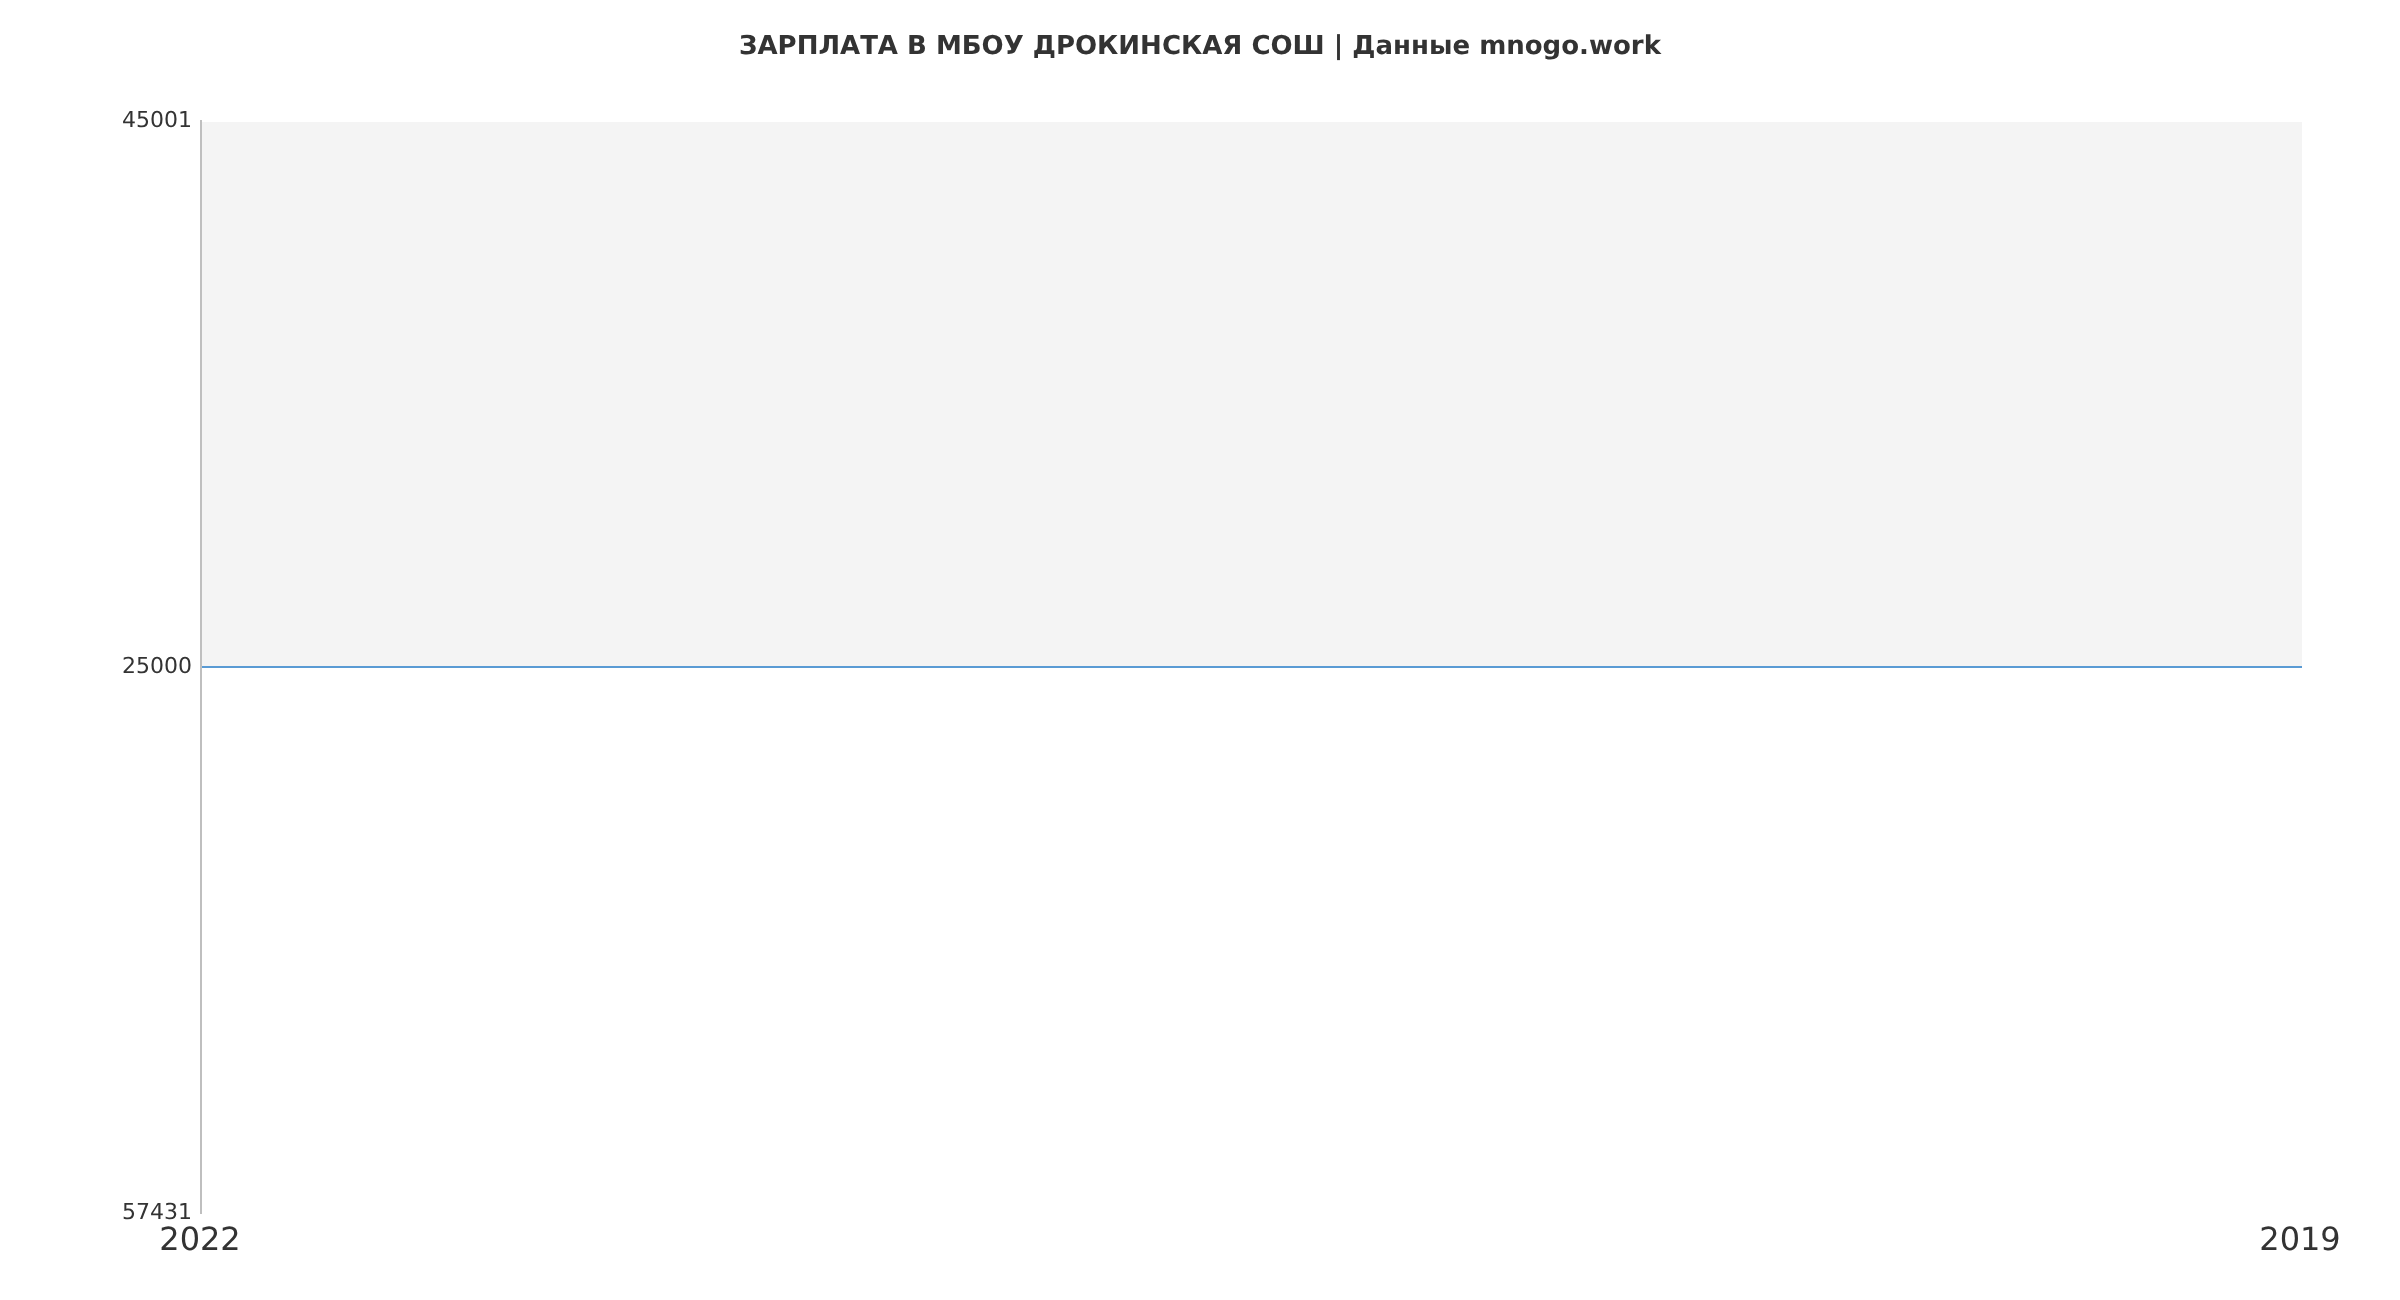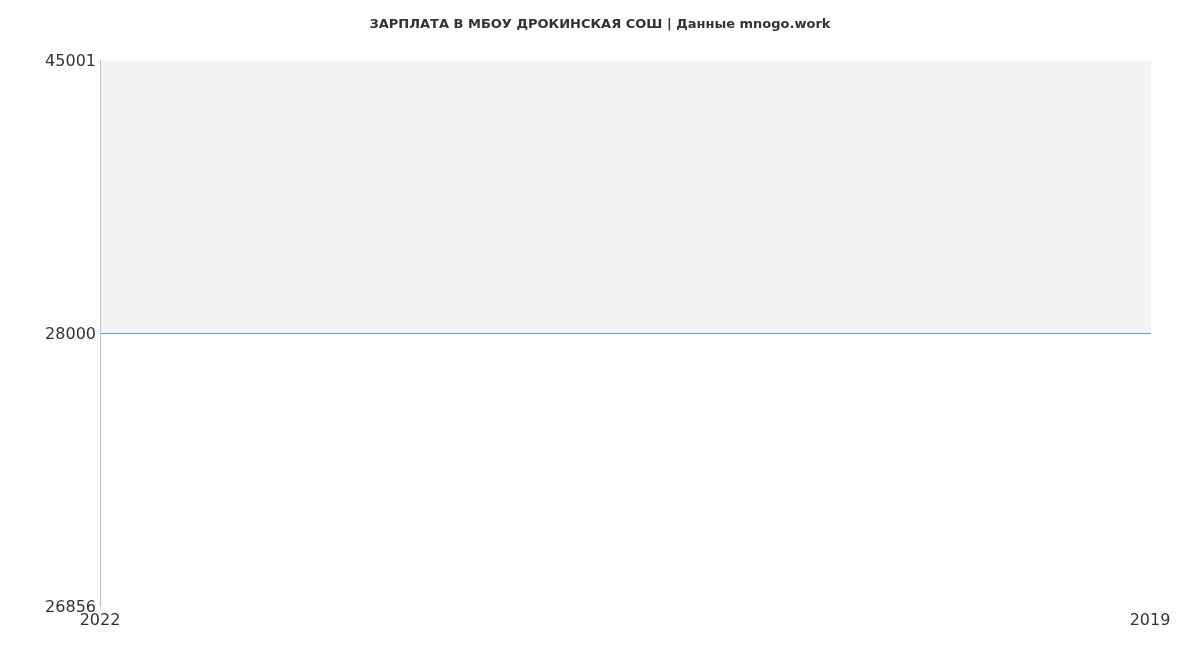--- a/index.html
+++ b/index.html
@@ -60,42 +60,42 @@
     top: 273px;
     height: 0;
     border-top: 1.5px solid #5a9bd4;
   }
   .y-tick {
     position: absolute;
     right: 1104px; 
     left: 0;
     width: 96px;
     text-align: right;
-    font-size: 16px;
+    font-size: 11px;
     color: #333;
     transform: translateY(-50%);
   }
   .x-tick {
     position: absolute;
     top: 600px;
     font-size: 16px;
     color: #333;
     transform: translateX(-50%);
     white-space: nowrap;
   }
 </style>
 </head>
 <body>
 
 <div class="chart-wrap">
 
   <div class="title">ЗАРПЛАТА В МБОУ ДРОКИНСКАЯ СОШ | Данные mnogo.work</div>
 
-  <div class="y-tick" style="top:596px">26856</div>
-  <div class="y-tick" style="top:323px">28000</div>
+  <div class="y-tick" style="top:596px">57431</div>
+  <div class="y-tick" style="top:323px">25000</div>
   <div class="y-tick" style="top:50px">45001</div>
 
   <div class="x-tick" style="left:100px">2022</div>
   <div class="x-tick" style="left:1150px">2019</div>
 
   <div class="plot">
 
     <div class="gridline" style="top:0px"></div>
     <div class="gridline" style="top:273px"></div>
     <div class="gridline" style="top:546px"></div>

